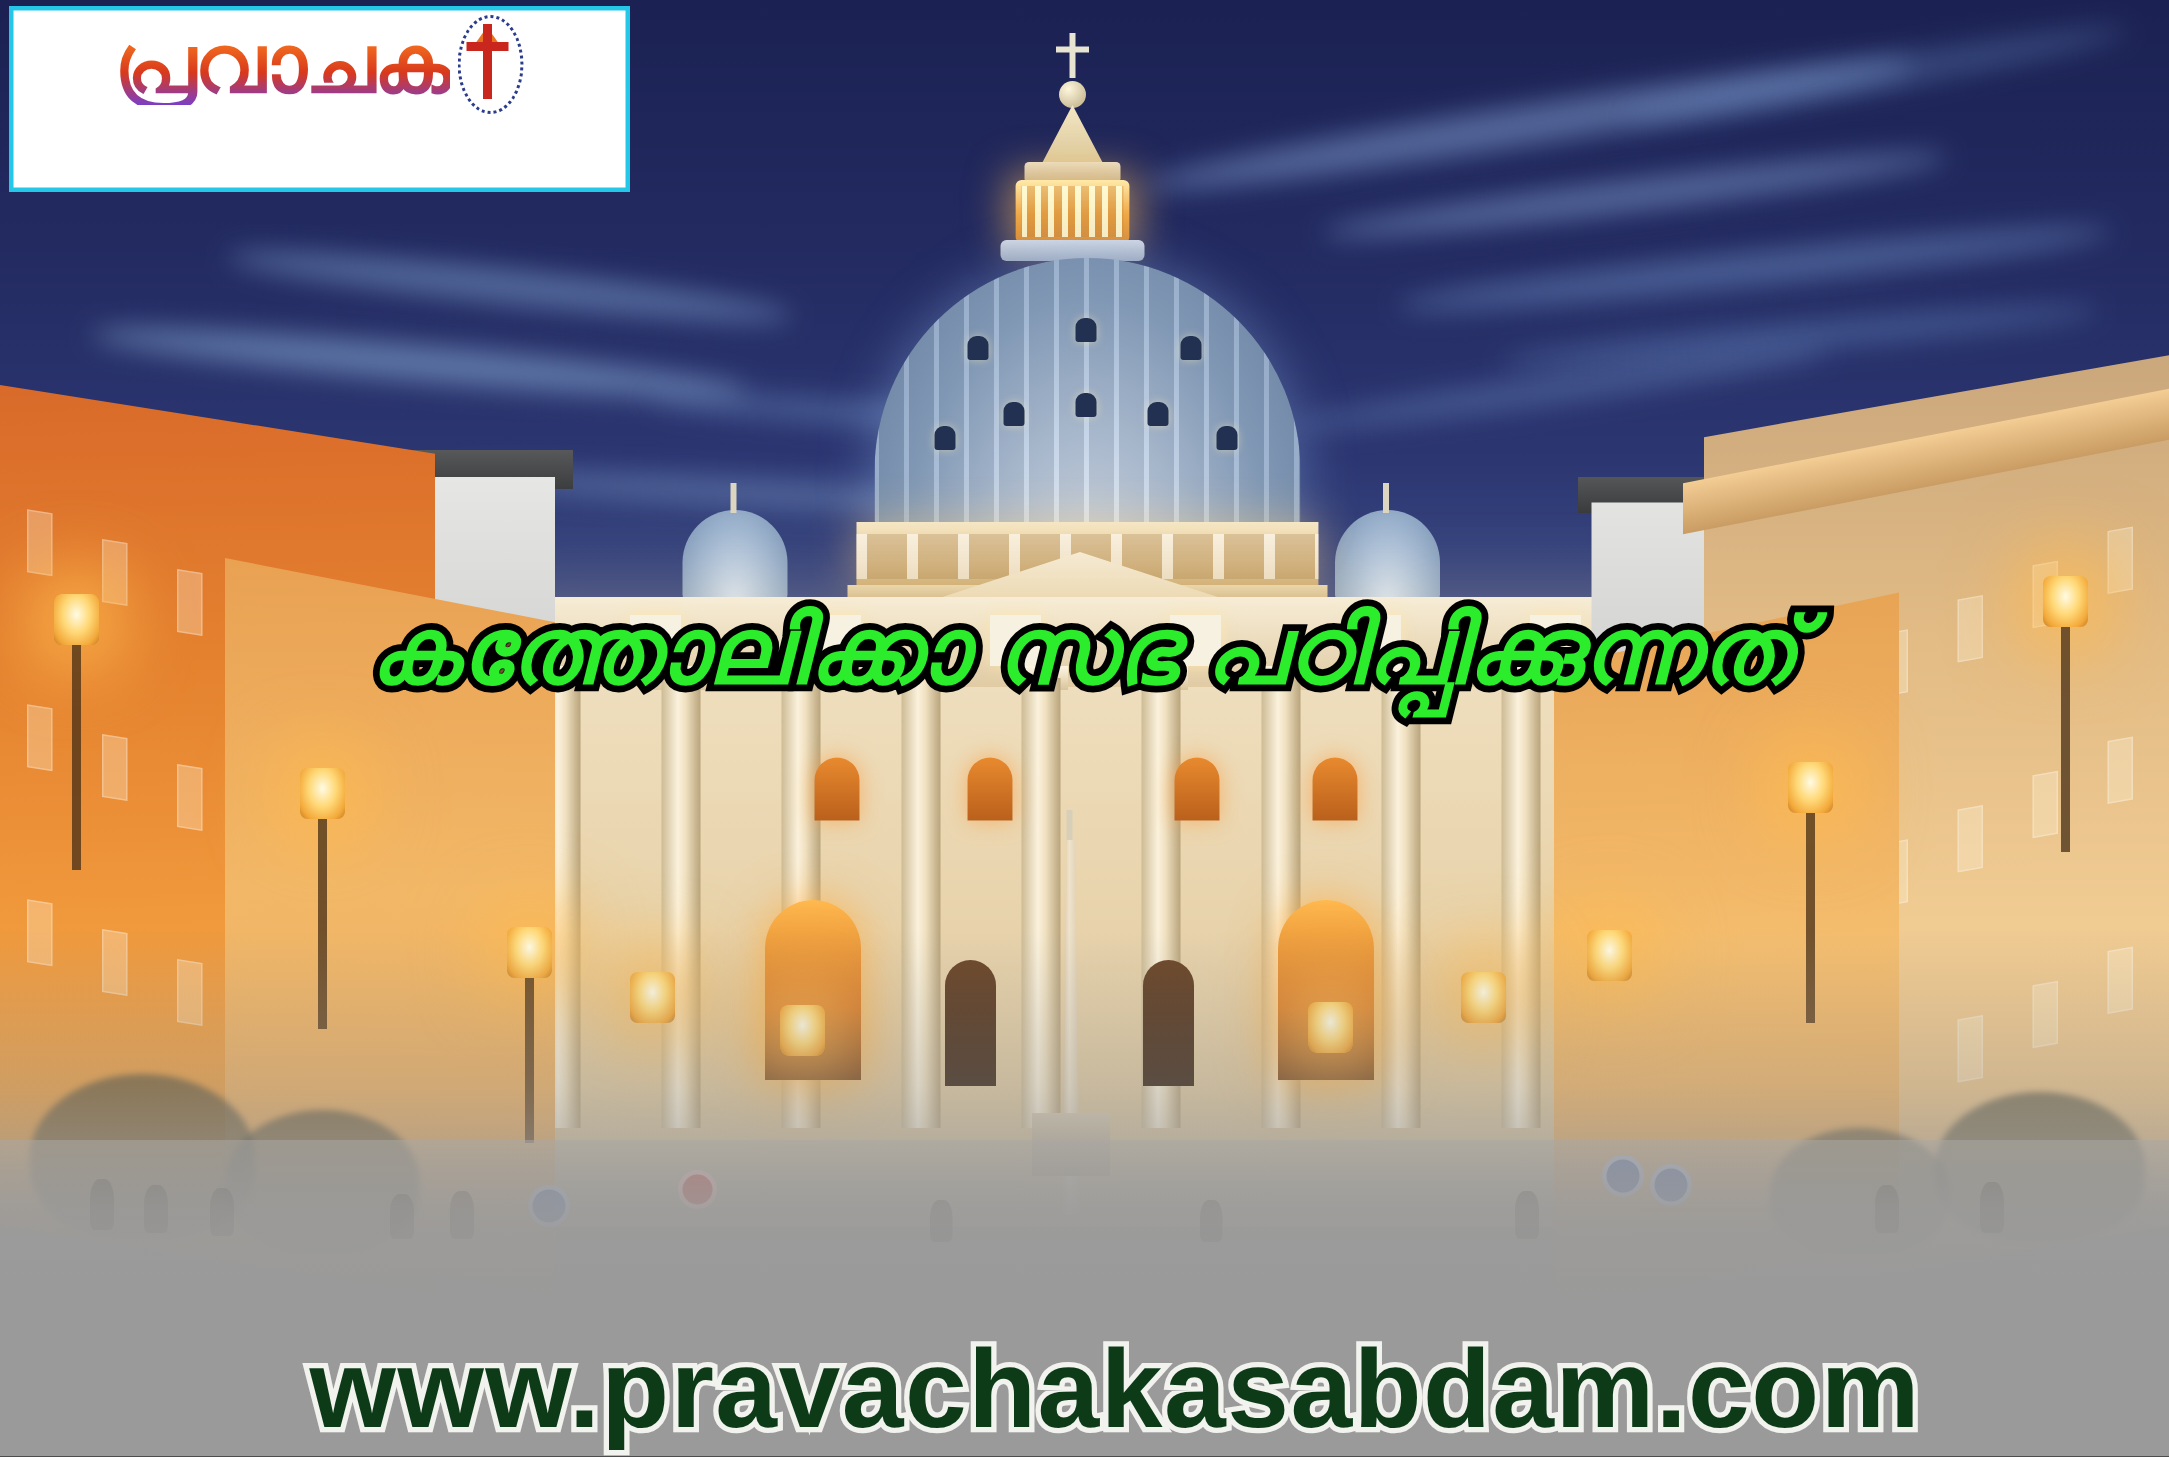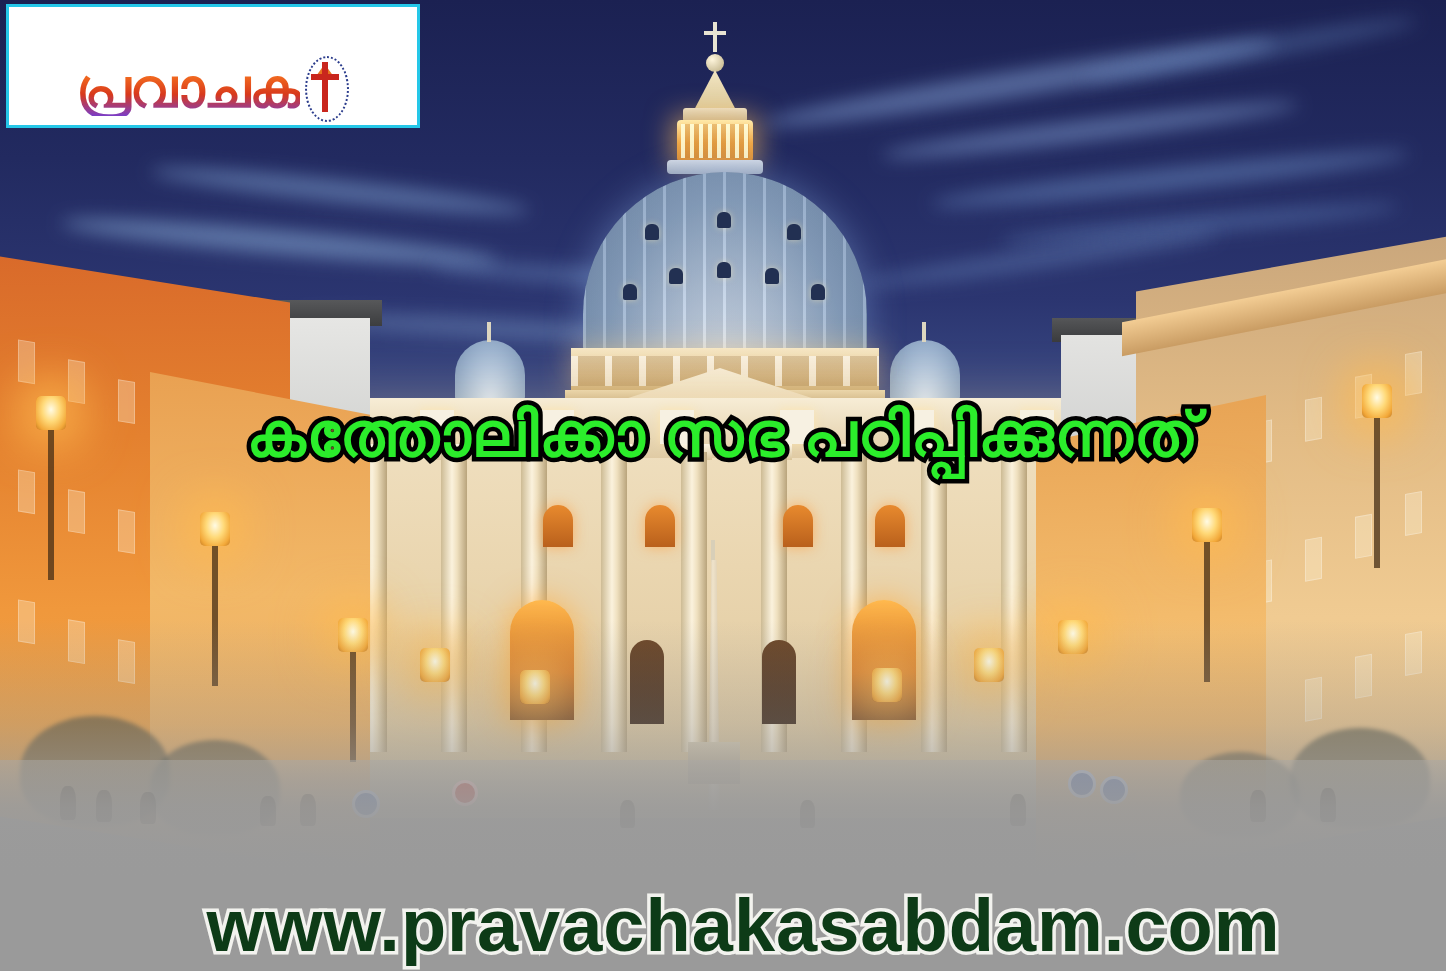--- a/index.html
+++ b/index.html
@@ -152,21 +152,21 @@
   .sign-red{position:absolute;width:20px;height:20px;border-radius:50%;background:rgba(200,50,50,.6);
       border:3px solid rgba(245,245,245,.6);}
 
   
   .fade{position:absolute;left:0;top:620px;width:1446px;height:260px;
       background:linear-gradient(180deg,rgba(154,154,154,0) 0%,rgba(154,154,154,.35) 40%,rgba(154,154,154,.85) 72%,#9a9a9a 100%);}
 
   
   .logobox{position:absolute;left:6px;top:4px;width:414px;height:124px;
       background:#ffffff;border:3px solid #25c7e8;box-sizing:border-box;
-      display:flex;flex-direction:column;align-items:center;justify-content:flex-end;}
+      display:flex;flex-direction:column;align-items:center;justify-content:flex-start;}
   .logo-main{position:relative;display:flex;align-items:center;justify-content:center;
       width:100%;height:72px;}
   .logo-mal{font-family:"Liberation Serif",serif;font-weight:bold;font-size:54px;line-height:1;
       letter-spacing:-1px;
       background:linear-gradient(180deg,#e24b1c 0%,#f0671f 28%,#d8391c 60%,#7b3ec7 100%);
       -webkit-background-clip:text;background-clip:text;color:transparent;}
   .logo-mal.right{background:linear-gradient(180deg,#f0671f 0%,#e0431b 45%,#c23a8f 100%);
       -webkit-background-clip:text;background-clip:text;color:transparent;}
   .logo-emblem{position:relative;width:46px;height:70px;margin:0 2px;}
   .emb-oval{position:absolute;left:3px;top:2px;width:40px;height:62px;border-radius:50%;
@@ -207,21 +207,21 @@
       font-family:"Liberation Serif",serif;font-style:italic;font-weight:bold;
       font-size:15px;color:#fdfdfd;letter-spacing:.4px;
       text-shadow:0 1px 2px rgba(0,0,0,.55);}
 
   
   .headline{position:absolute;left:0;top:392px;width:1446px;text-align:center;}
   .hl-line{font-family:"Liberation Sans",sans-serif;font-weight:bold;
       font-size:62px;line-height:1.38;color:#2bed2b;letter-spacing:1px;
       -webkit-text-stroke:9px #000;paint-order:stroke fill;
       text-shadow:0 0 3px #000;}
-  .hl-line.l2{letter-spacing:1px;}
+  .hl-line.l2{letter-spacing:1px;font-style:italic;}
 
   
   .footer{position:absolute;left:0;top:880px;width:1446px;height:91px;
       background:#9a9a9a;display:flex;align-items:center;justify-content:center;}
   .footer-url{font-family:"Liberation Sans",sans-serif;font-weight:bold;
       font-size:74px;letter-spacing:1px;color:#0d3b17;
       -webkit-text-stroke:7px #f2f2ee;paint-order:stroke fill;margin-left:41px;}
 </style>
 </head>
 <body>

